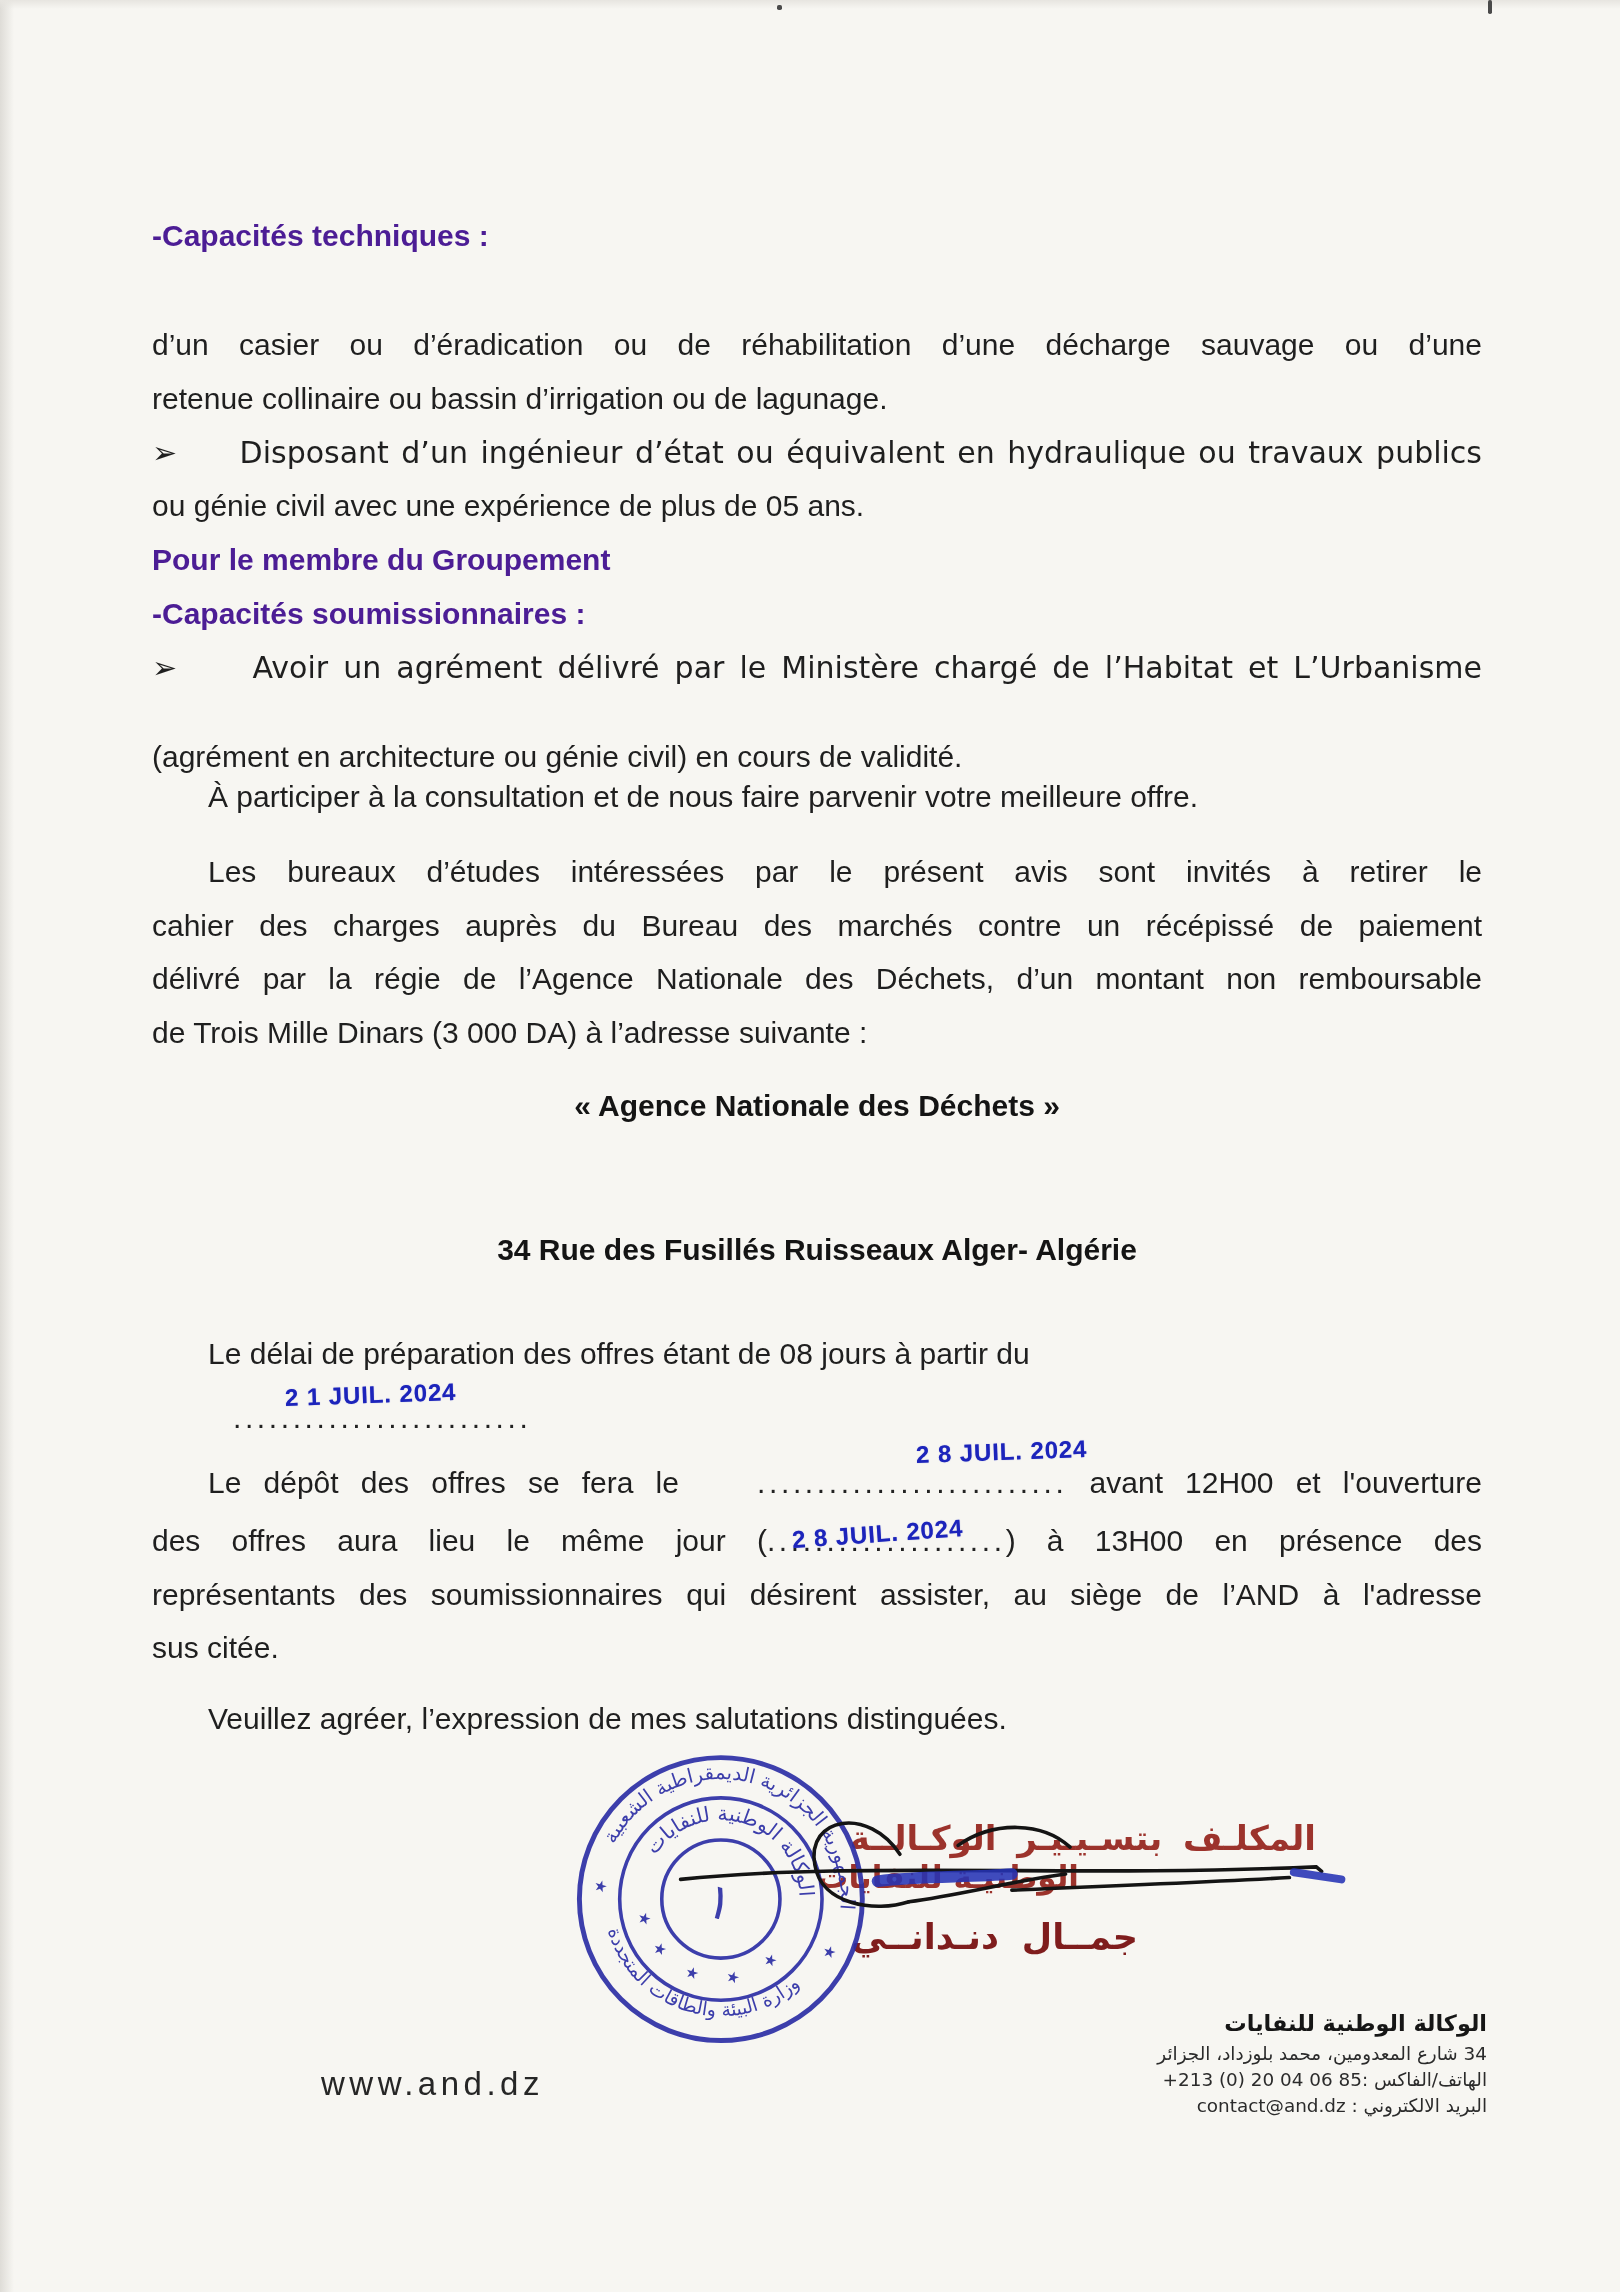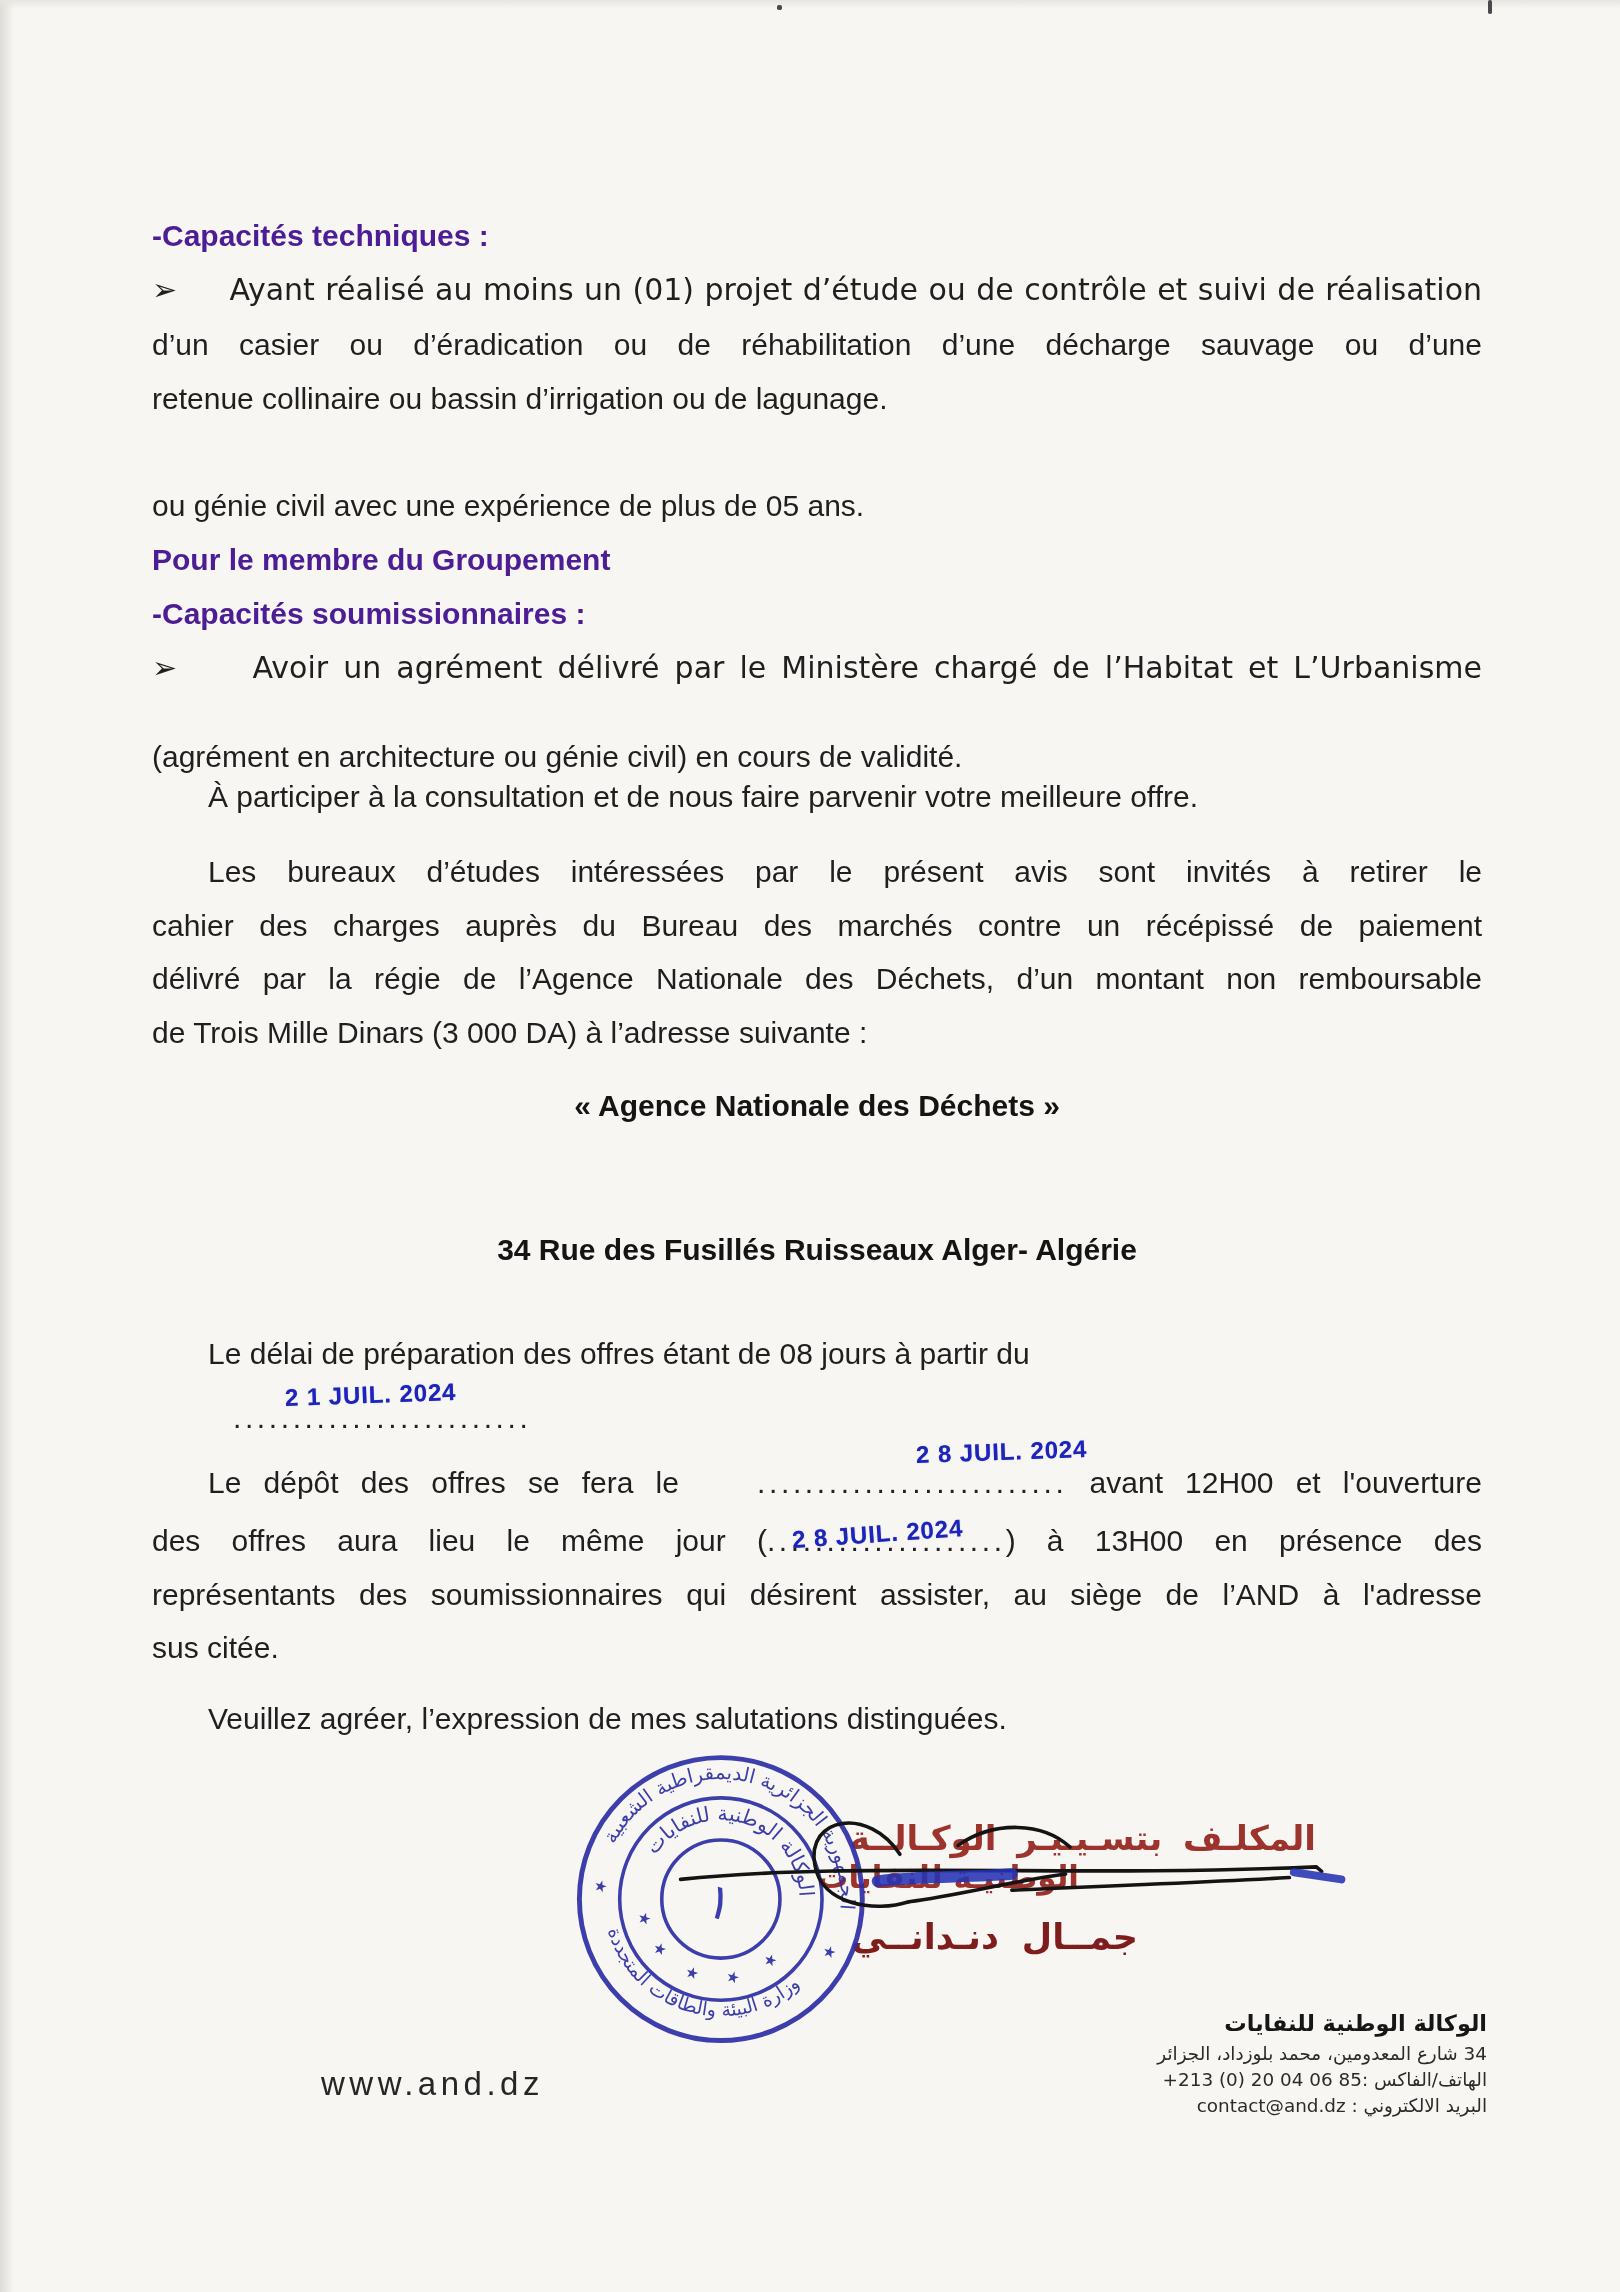--- a/index.html
+++ b/index.html
@@ -69,23 +69,23 @@
 </head>
 <body>
 
 <div class="page">
   <div class="edge-left"></div>
   <div class="edge-top"></div>
   <div class="speck" style="left:777px;top:5.4px;width:4.5px;height:4.5px;"></div>
   <div class="speck" style="left:1488px;top:0;width:3.6px;height:14.3px;"></div>
 
   <div class="ln bold" style="top:215px">-Capacités techniques :</div>
-  <div class="ln jf bullet" style="top:269px">➢&nbsp;&nbsp;&nbsp;&nbsp;&nbsp;Ayant réalisé au moins un (01) projet d’étude ou de contrôle et suivi de réalisation</div>
   <div class="ln jf" style="top:324px">d’un casier ou d’éradication ou de réhabilitation d’une décharge sauvage ou d’une</div>
   <div class="ln" style="top:378px">retenue collinaire ou bassin d’irrigation ou de lagunage.</div>
+  <div class="ln jf bullet" style="top:432px">➢&nbsp;&nbsp;&nbsp;&nbsp;&nbsp;Disposant d’un ingénieur d’état ou équivalent en hydraulique ou travaux publics</div>
   <div class="ln" style="top:485px">ou génie civil avec une expérience de plus de 05 ans.</div>
   <div class="ln bold" style="top:539px">Pour le membre du Groupement</div>
   <div class="ln bold" style="top:593px">-Capacités soumissionnaires :</div>
   <div class="ln jf bullet" style="top:647px">➢&nbsp;&nbsp;&nbsp;&nbsp;&nbsp;Avoir un agrément délivré par le Ministère chargé de l’Habitat et L’Urbanisme</div>
   <div class="ln" style="top:736px">(agrément en architecture ou génie civil) en cours de validité.</div>
   <div class="ln ind" style="top:776px">À participer à la consultation et de nous faire parvenir votre meilleure offre.</div>
   <div class="ln jf ind" style="top:851px">Les bureaux d’études intéressées par le présent avis sont invités à retirer le</div>
   <div class="ln jf" style="top:905px">cahier des charges auprès du Bureau des marchés contre un récépissé de paiement</div>
   <div class="ln jf" style="top:958px">délivré par la régie de l’Agence Nationale des Déchets, d’un montant non remboursable</div>
   <div class="ln" style="top:1012px">de Trois Mille Dinars (3 000 DA) à l’adresse suivante :</div>

